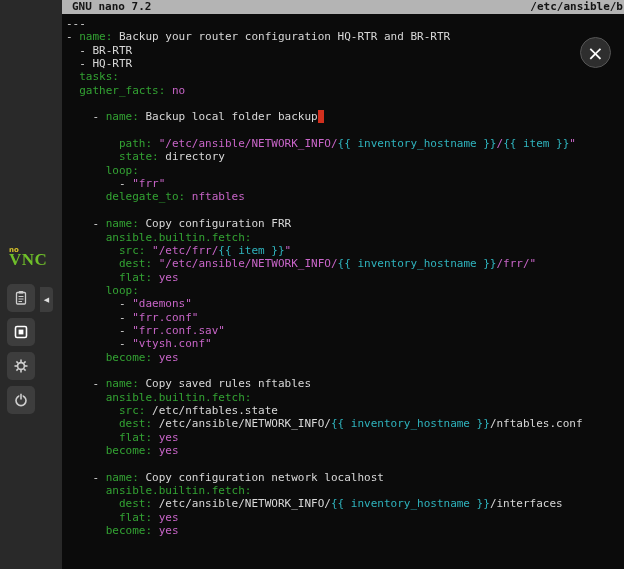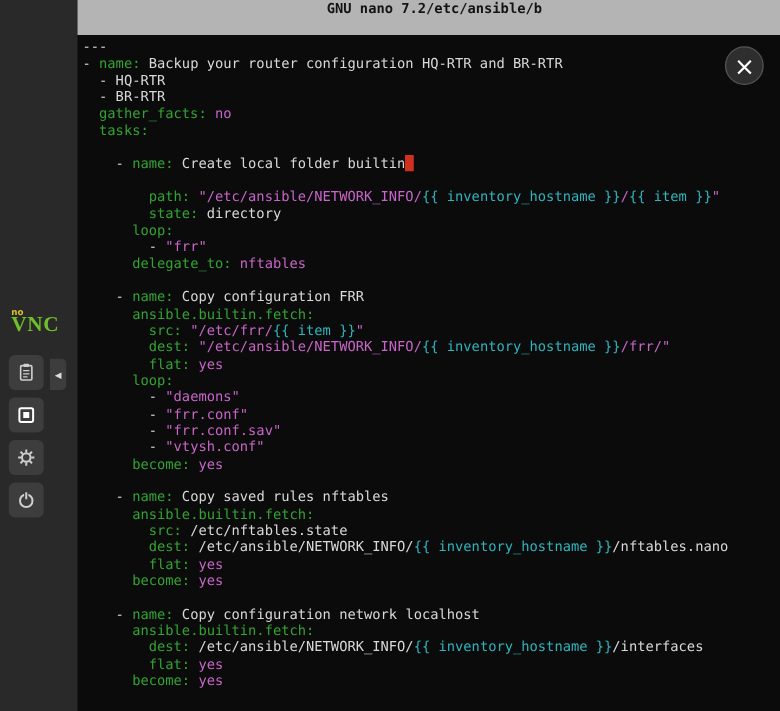--- a/index.html
+++ b/index.html
@@ -7,23 +7,23 @@
     width:624px;height:569px;overflow:hidden;position:relative;
     background:#292929;
     font-family:"DejaVu Sans Mono","Liberation Mono",monospace;
   }
   
   .terminal{
     position:absolute;left:62px;top:0;width:562px;height:569px;
     background:#0b0b0b;
   }
   .titlebar{
-    height:28px;background:#b4b4b4;color:#141414;
+    height:14px;background:#b4b4b4;color:#141414;
     font-size:11px;line-height:14px;font-weight:bold;
-    display:flex;justify-content:center;
+    display:flex;justify-content:space-between;
     padding:0 1px 0 10px;white-space:nowrap;overflow:hidden;
   }
   .titlebar span{display:block;}
   .content{
     padding:3px 0 0 4px;font-size:11px;line-height:13.35px;
   }
   .tline{white-space:pre;height:13.35px;}
   .seg-p{color:#d8d8d8;}
   .seg-k{color:#33a333;}
   .seg-s{color:#c865c8;}
@@ -128,26 +128,26 @@
 </div>
 
 <div class="terminal">
   <div class="titlebar">
     <span>GNU nano 7.2</span>
     <span>/etc/ansible/b</span>
   </div>
   <div class="content">
       <div class="tline"><span class="seg-p">---</span></div>
       <div class="tline"><span class="seg-p">- </span><span class="seg-k">name:</span><span class="seg-p"> Backup your router configuration HQ-RTR and BR-RTR</span></div>
+      <div class="tline"><span class="seg-p">  - BR-RTR</span></div>
       <div class="tline"><span class="seg-p">  - HQ-RTR</span></div>
-      <div class="tline"><span class="seg-p">  - BR-RTR</span></div>
+      <div class="tline"><span class="seg-p">  </span><span class="seg-k">tasks:</span></div>
       <div class="tline"><span class="seg-p">  </span><span class="seg-k">gather_facts:</span><span class="seg-b"> no</span></div>
-      <div class="tline"><span class="seg-p">  </span><span class="seg-k">tasks:</span></div>
       <div class="tline">&nbsp;</div>
-      <div class="tline"><span class="seg-p">    - </span><span class="seg-k">name:</span><span class="seg-p"> Create local folder builtin</span><span class="seg-c"> </span></div>
+      <div class="tline"><span class="seg-p">    - </span><span class="seg-k">name:</span><span class="seg-p"> Backup local folder backup</span><span class="seg-c"> </span></div>
       <div class="tline"><span class="seg-p">      </span></div>
       <div class="tline"><span class="seg-p">        </span><span class="seg-k">path:</span><span class="seg-s"> "/etc/ansible/NETWORK_INFO/</span><span class="seg-v">{{ inventory_hostname }}</span><span class="seg-s">/</span><span class="seg-v">{{ item }}</span><span class="seg-s">"</span></div>
       <div class="tline"><span class="seg-p">        </span><span class="seg-k">state:</span><span class="seg-p"> directory</span></div>
       <div class="tline"><span class="seg-p">      </span><span class="seg-k">loop:</span></div>
       <div class="tline"><span class="seg-p">        - </span><span class="seg-s">"frr"</span></div>
       <div class="tline"><span class="seg-p">      </span><span class="seg-k">delegate_to:</span><span class="seg-b"> nftables</span></div>
       <div class="tline">&nbsp;</div>
       <div class="tline"><span class="seg-p">    - </span><span class="seg-k">name:</span><span class="seg-p"> Copy configuration FRR</span></div>
       <div class="tline"><span class="seg-p">      </span><span class="seg-k">ansible.builtin.fetch:</span></div>
       <div class="tline"><span class="seg-p">        </span><span class="seg-k">src:</span><span class="seg-s"> "/etc/frr/</span><span class="seg-v">{{ item }}</span><span class="seg-s">"</span></div>
@@ -156,21 +156,21 @@
       <div class="tline"><span class="seg-p">      </span><span class="seg-k">loop:</span></div>
       <div class="tline"><span class="seg-p">        - </span><span class="seg-s">"daemons"</span></div>
       <div class="tline"><span class="seg-p">        - </span><span class="seg-s">"frr.conf"</span></div>
       <div class="tline"><span class="seg-p">        - </span><span class="seg-s">"frr.conf.sav"</span></div>
       <div class="tline"><span class="seg-p">        - </span><span class="seg-s">"vtysh.conf"</span></div>
       <div class="tline"><span class="seg-p">      </span><span class="seg-k">become:</span><span class="seg-b"> yes</span></div>
       <div class="tline">&nbsp;</div>
       <div class="tline"><span class="seg-p">    - </span><span class="seg-k">name:</span><span class="seg-p"> Copy saved rules nftables</span></div>
       <div class="tline"><span class="seg-p">      </span><span class="seg-k">ansible.builtin.fetch:</span></div>
       <div class="tline"><span class="seg-p">        </span><span class="seg-k">src:</span><span class="seg-p"> /etc/nftables.state</span></div>
-      <div class="tline"><span class="seg-p">        </span><span class="seg-k">dest:</span><span class="seg-p"> /etc/ansible/NETWORK_INFO/</span><span class="seg-v">{{ inventory_hostname }}</span><span class="seg-p">/nftables.nano</span></div>
+      <div class="tline"><span class="seg-p">        </span><span class="seg-k">dest:</span><span class="seg-p"> /etc/ansible/NETWORK_INFO/</span><span class="seg-v">{{ inventory_hostname }}</span><span class="seg-p">/nftables.conf</span></div>
       <div class="tline"><span class="seg-p">        </span><span class="seg-k">flat:</span><span class="seg-b"> yes</span></div>
       <div class="tline"><span class="seg-p">      </span><span class="seg-k">become:</span><span class="seg-b"> yes</span></div>
       <div class="tline">&nbsp;</div>
       <div class="tline"><span class="seg-p">    - </span><span class="seg-k">name:</span><span class="seg-p"> Copy configuration network localhost</span></div>
       <div class="tline"><span class="seg-p">      </span><span class="seg-k">ansible.builtin.fetch:</span></div>
       <div class="tline"><span class="seg-p">        </span><span class="seg-k">dest:</span><span class="seg-p"> /etc/ansible/NETWORK_INFO/</span><span class="seg-v">{{ inventory_hostname }}</span><span class="seg-p">/interfaces</span></div>
       <div class="tline"><span class="seg-p">        </span><span class="seg-k">flat:</span><span class="seg-b"> yes</span></div>
       <div class="tline"><span class="seg-p">      </span><span class="seg-k">become:</span><span class="seg-b"> yes</span></div>
     </div>
 </div>

